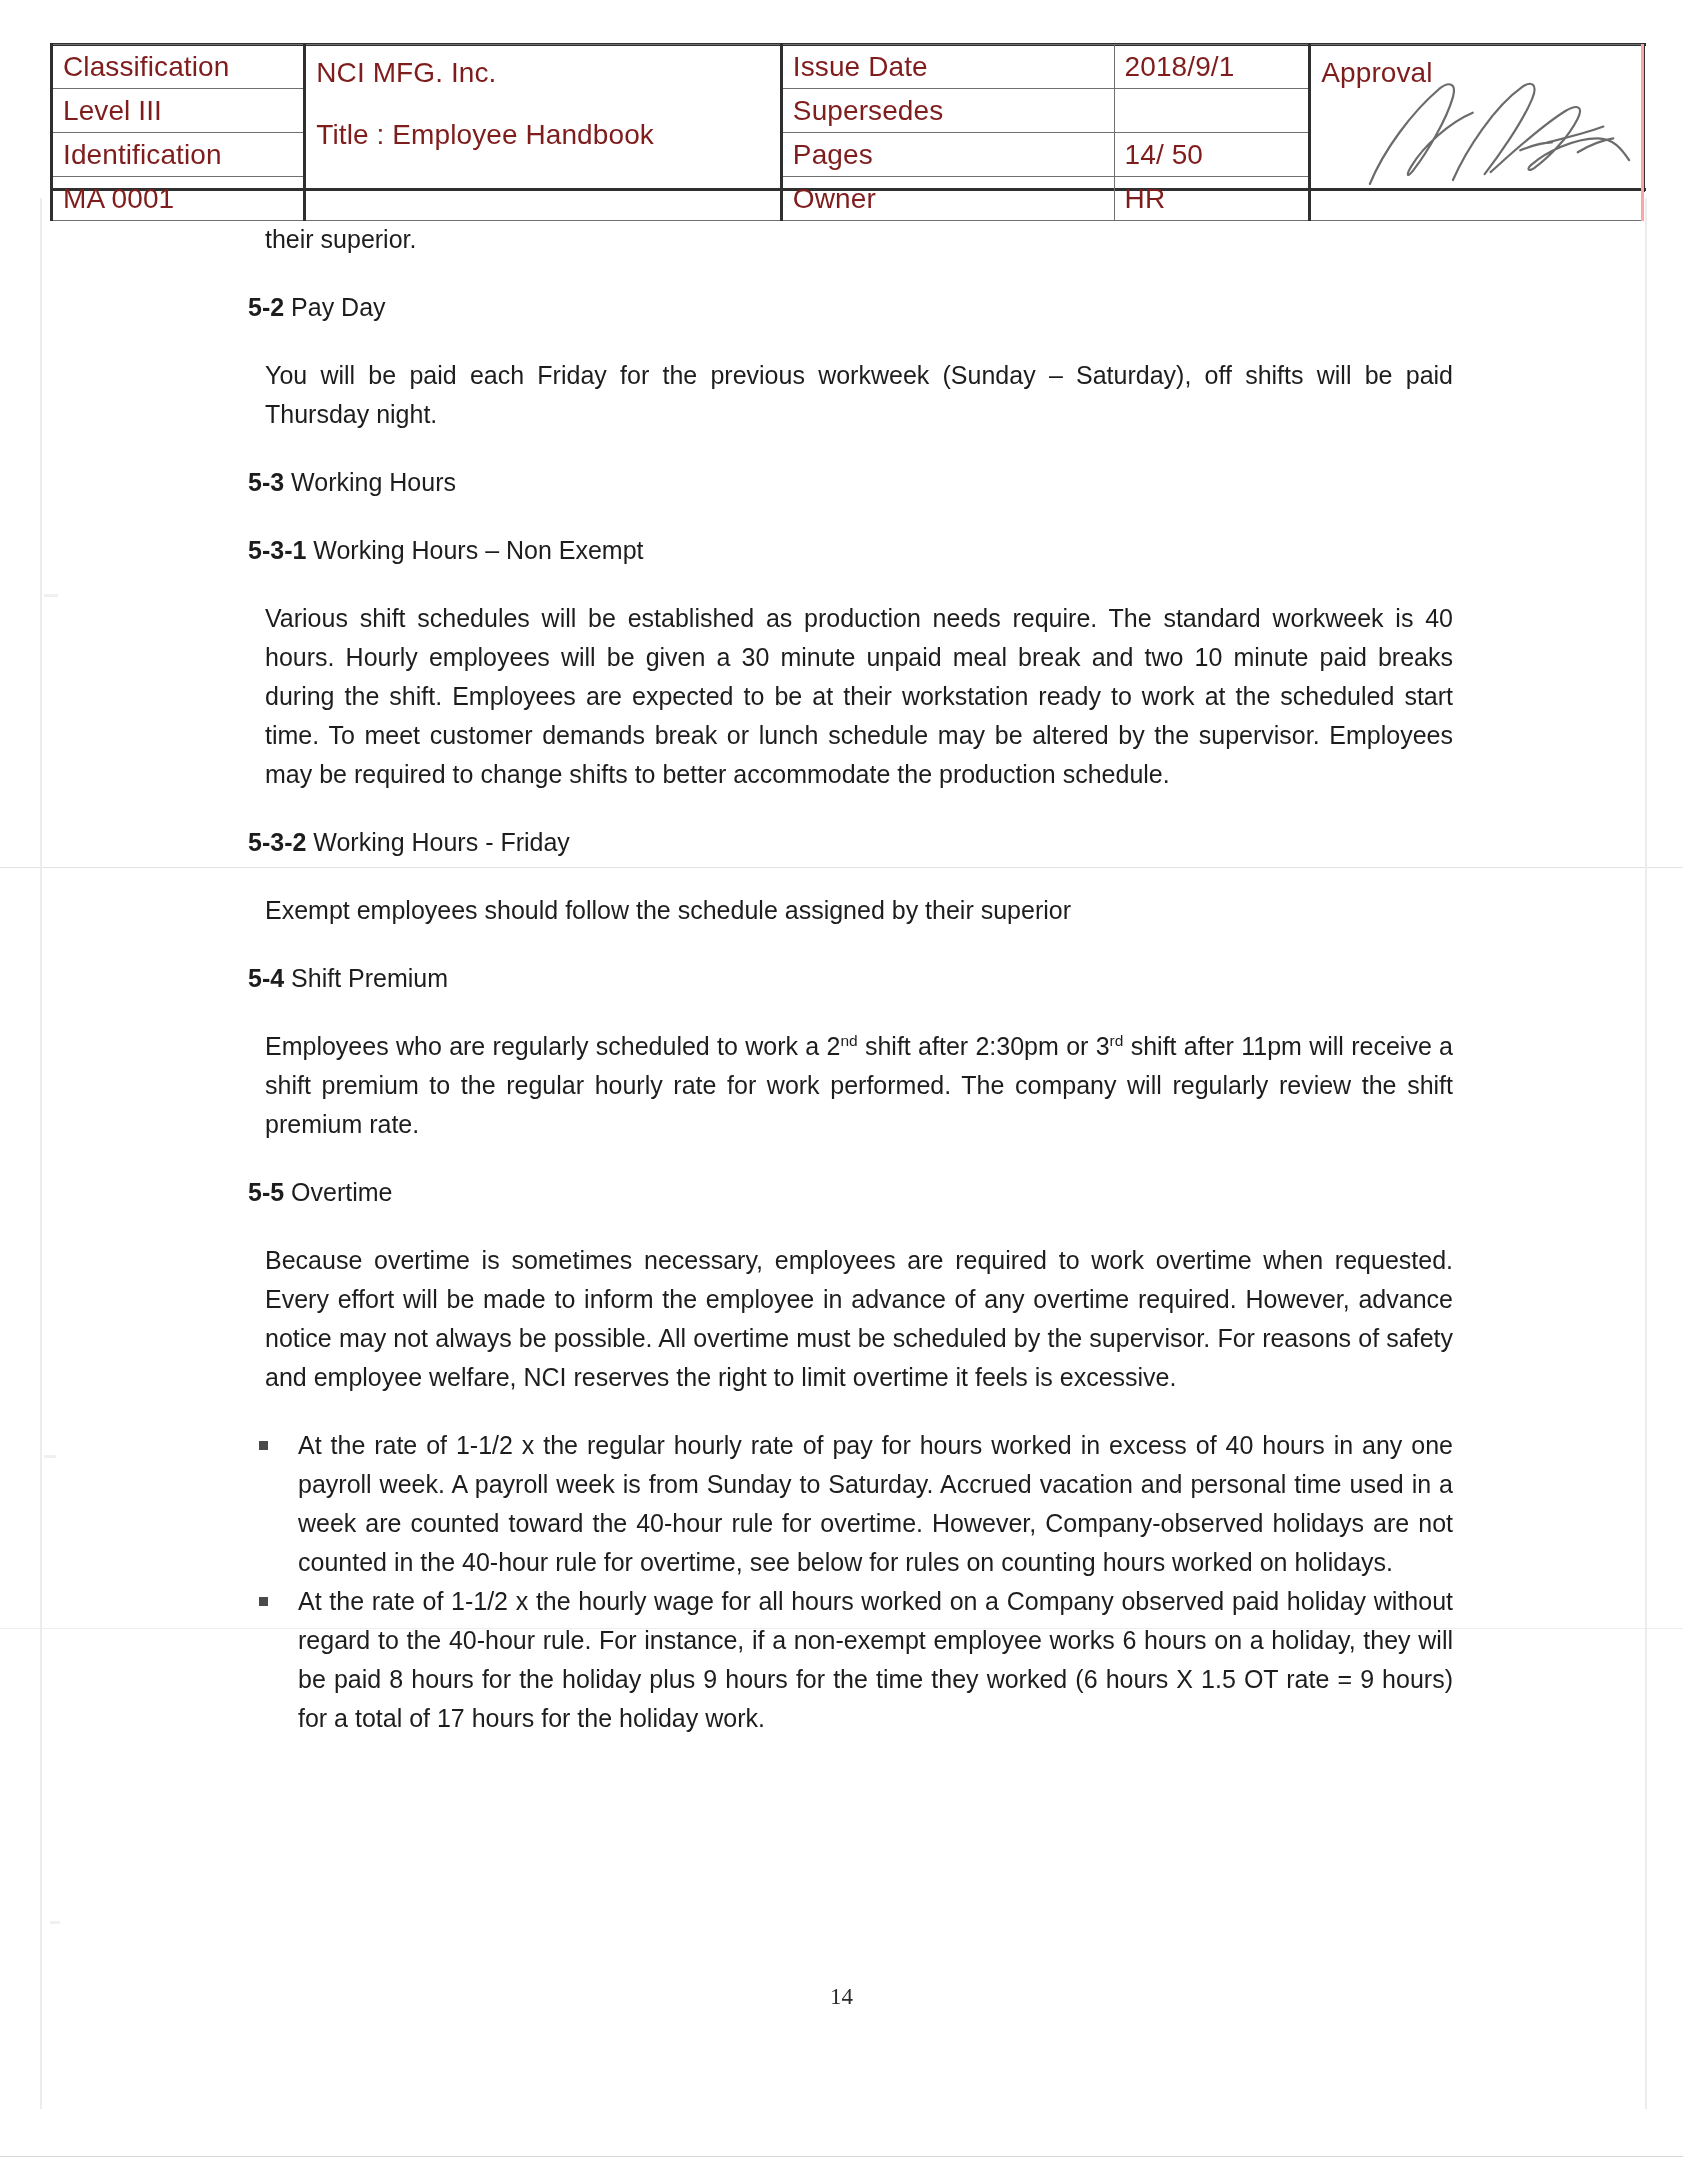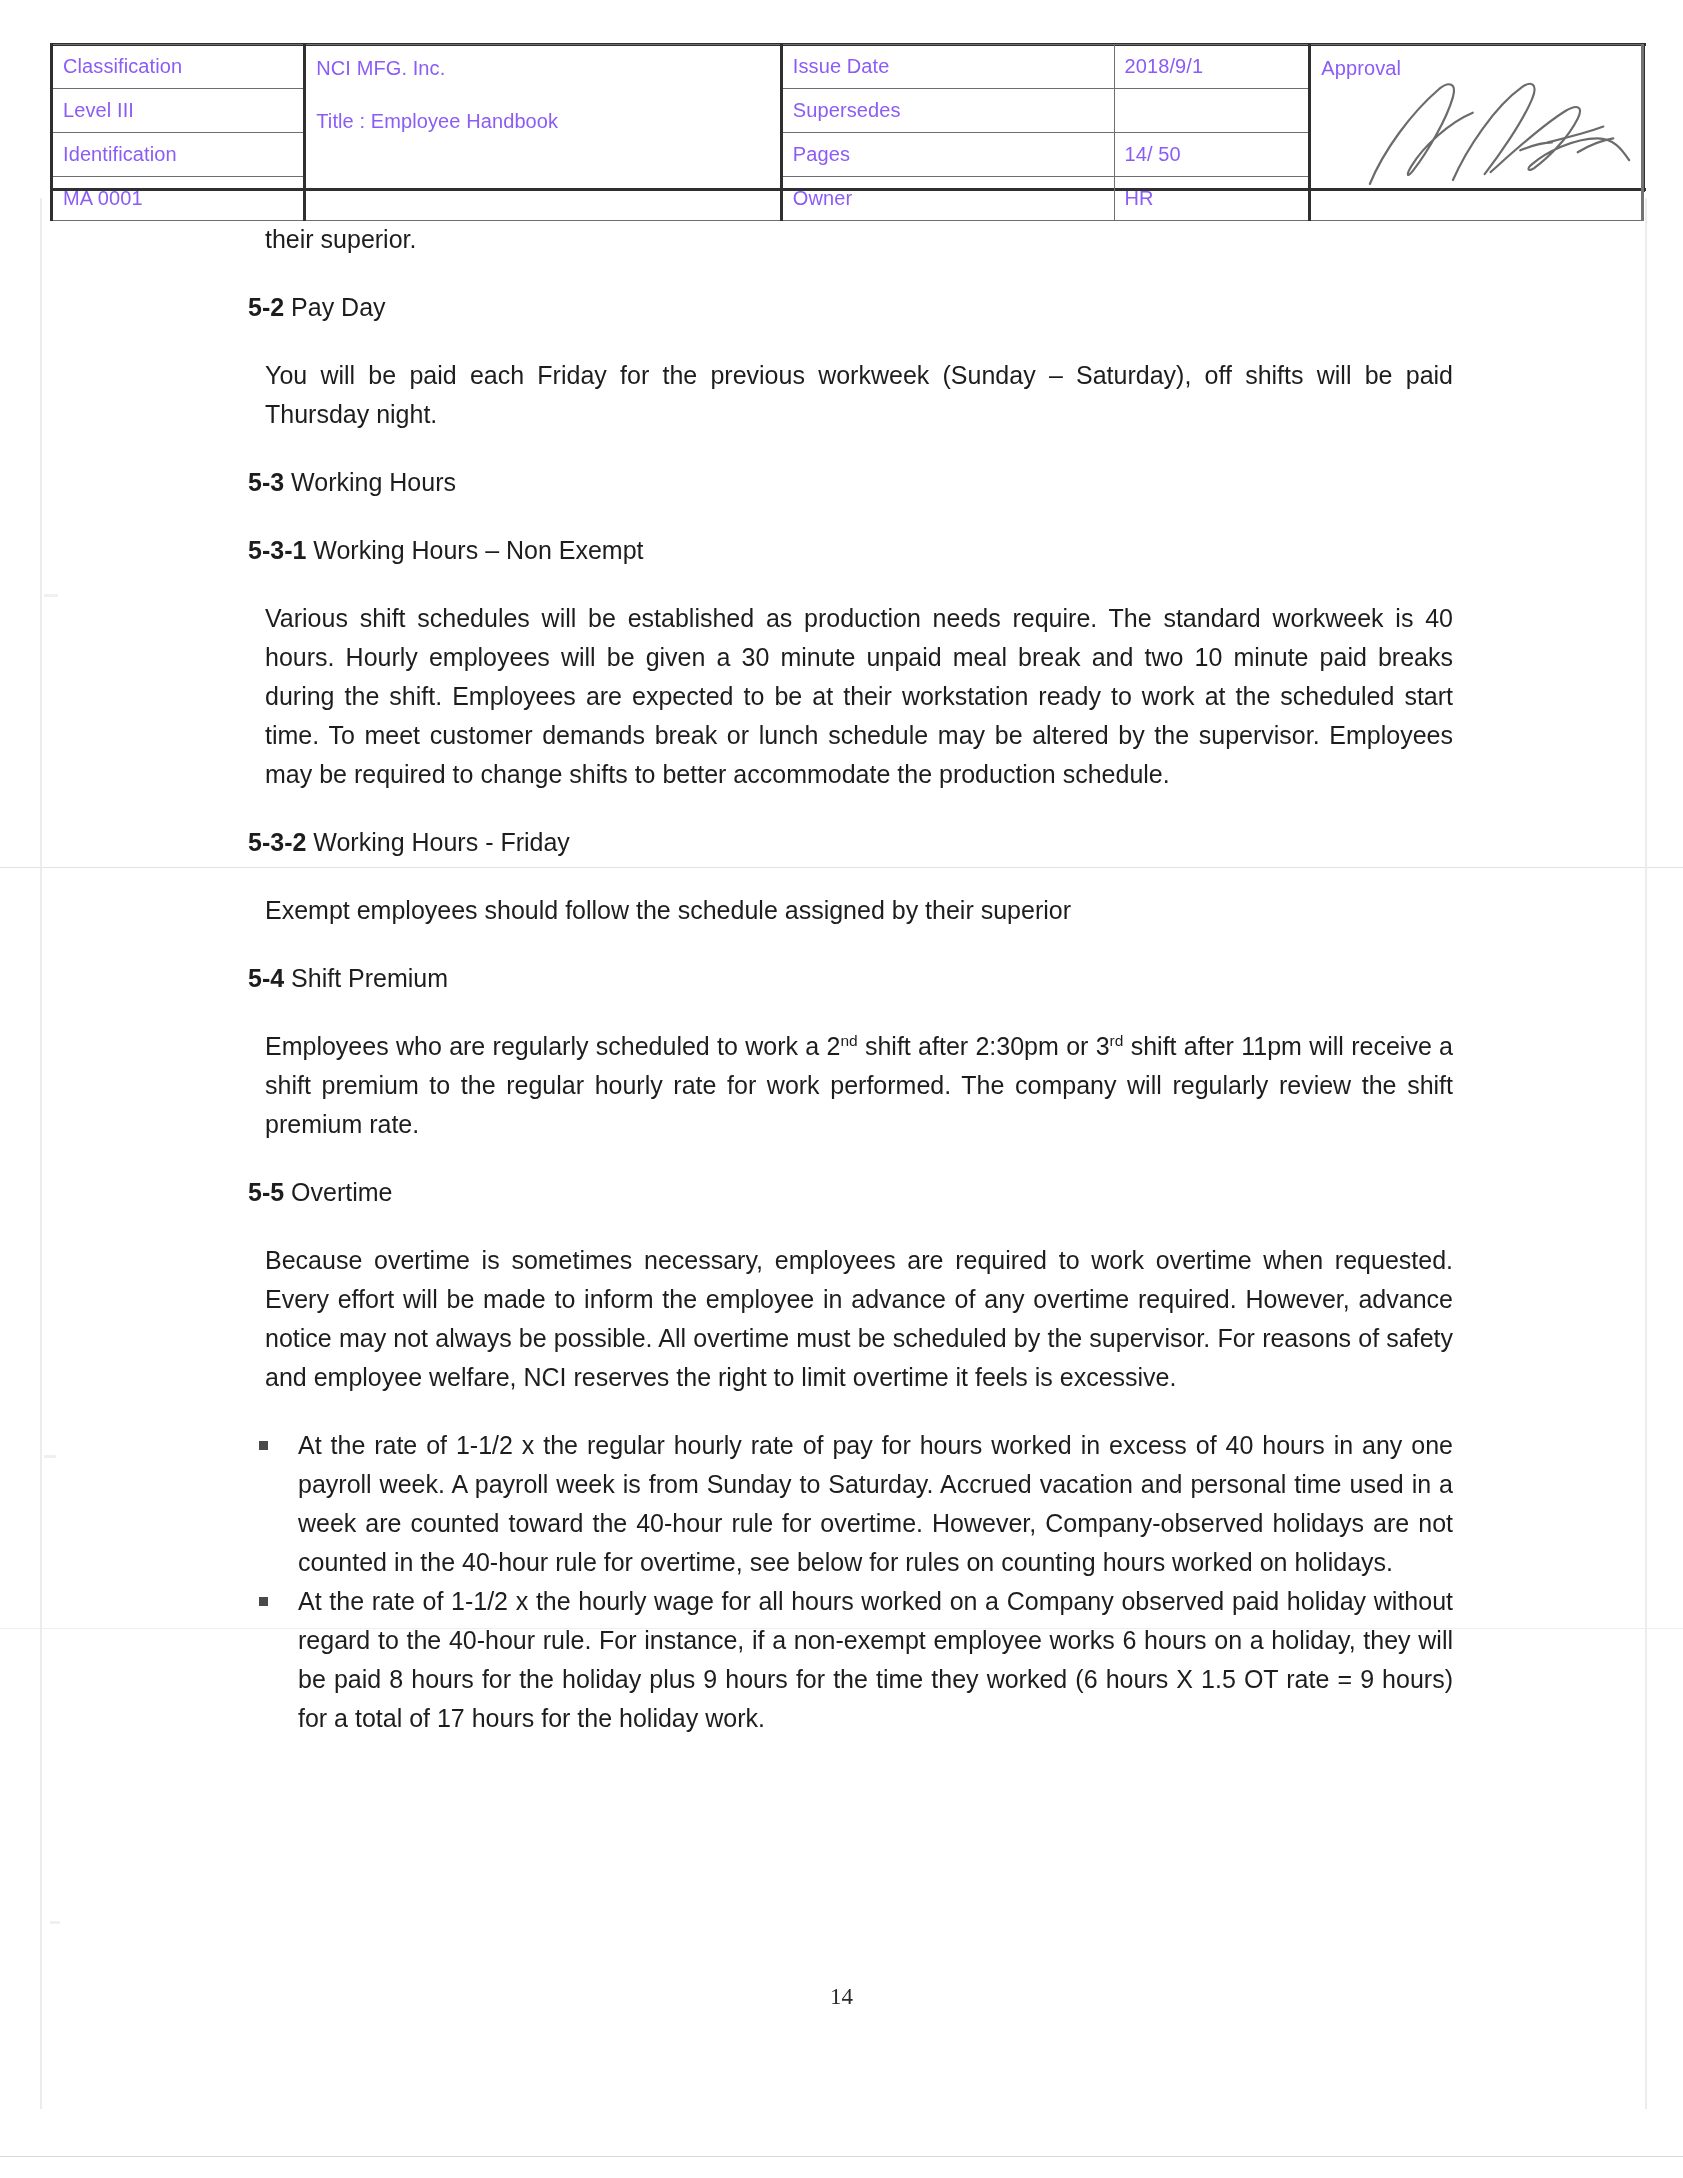--- a/index.html
+++ b/index.html
@@ -53,26 +53,26 @@
     width: 1594px;
     border-collapse: collapse;
     table-layout: fixed;
     font-size: 20px;
   }
   .hdr-table td {
     border: 1px solid #6f6f6f;
     height: 43px;
     padding: 0 10px;
     vertical-align: middle;
-    font-size: 20px;
+    font-size: 28px;
     letter-spacing: 0.1px;
-    color: #8b5cf6;
+    color: #7f1d1d;
   }
   .hdr-table td.thick-l { border-left: 3px solid #2f2f2f; }
-  .hdr-table td.thick-r { border-right: 3px solid #737373; }
+  .hdr-table td.thick-r { border-right: 3px solid #fca5a5; }
   .hdr-outer-top, .hdr-outer-bot {
     position: absolute;
     left: 50px;
     width: 1596px;
     height: 3px;
     background: #2f2f2f;
   }
   .hdr-outer-top { top: 43px; }
   .hdr-outer-bot { top: 188px; }
   .hdr-outer-left, .hdr-outer-right {

